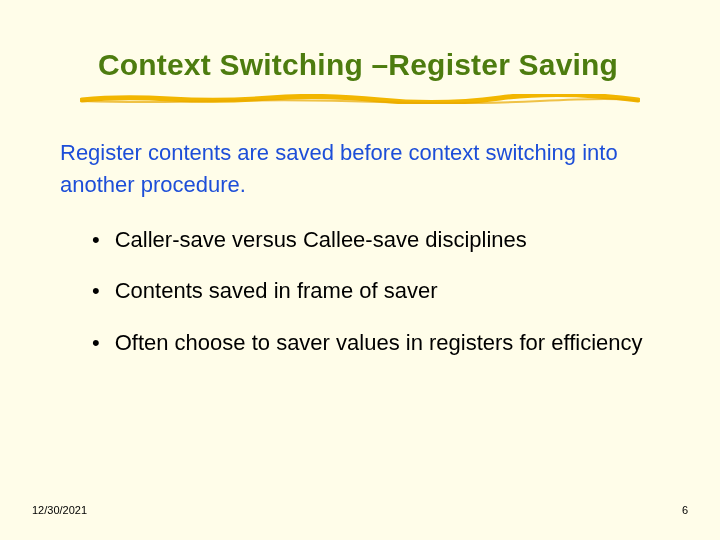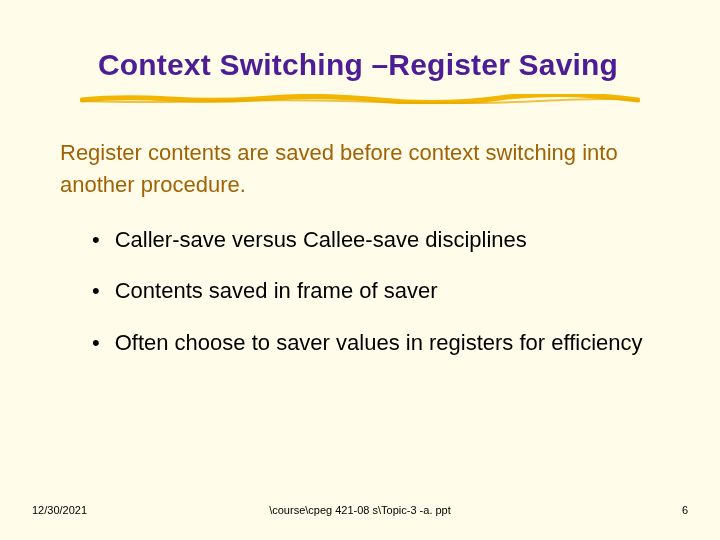--- a/index.html
+++ b/index.html
@@ -14,38 +14,38 @@
   .slide {
     width: 720px;
     height: 540px;
     position: relative;
     padding: 48px 0 0 0;
   }
   .title {
     font-size: 30px;
     font-weight: bold;
     text-align: center;
-    color: #4c1d95;
+    color: #4d7c0f;
     padding: 0 40px 0 36px;
     letter-spacing: 0.2px;
   }
   .underline {
     margin: 12px auto 0 auto;
     width: 560px;
     height: 7px;
     position: relative;
   }
   .underline svg { display: block; }
   .body {
     padding: 36px 60px 0 60px;
   }
   .lead {
     font-size: 22px;
     line-height: 1.45;
-    color: #a16207;
+    color: #1d4ed8;
     margin-bottom: 24px;
   }
   .bullets {
     padding-left: 32px;
   }
   .bullet {
     font-size: 22px;
     line-height: 1.35;
     color: #000;
     margin-bottom: 22px;
@@ -115,15 +115,14 @@
           <span>Often choose to saver values in registers for efficiency</span>
         </span>
       </div>
     </div>
   </div>
 
   <div class="footer">
     <span>12/30/2021</span>
     <span class="footer-right">6</span>
   </div>
-  <div class="footer-center">\course\cpeg 421-08 s\Topic-3 -a. ppt</div>
 
 </div>
 
 </body></html>

